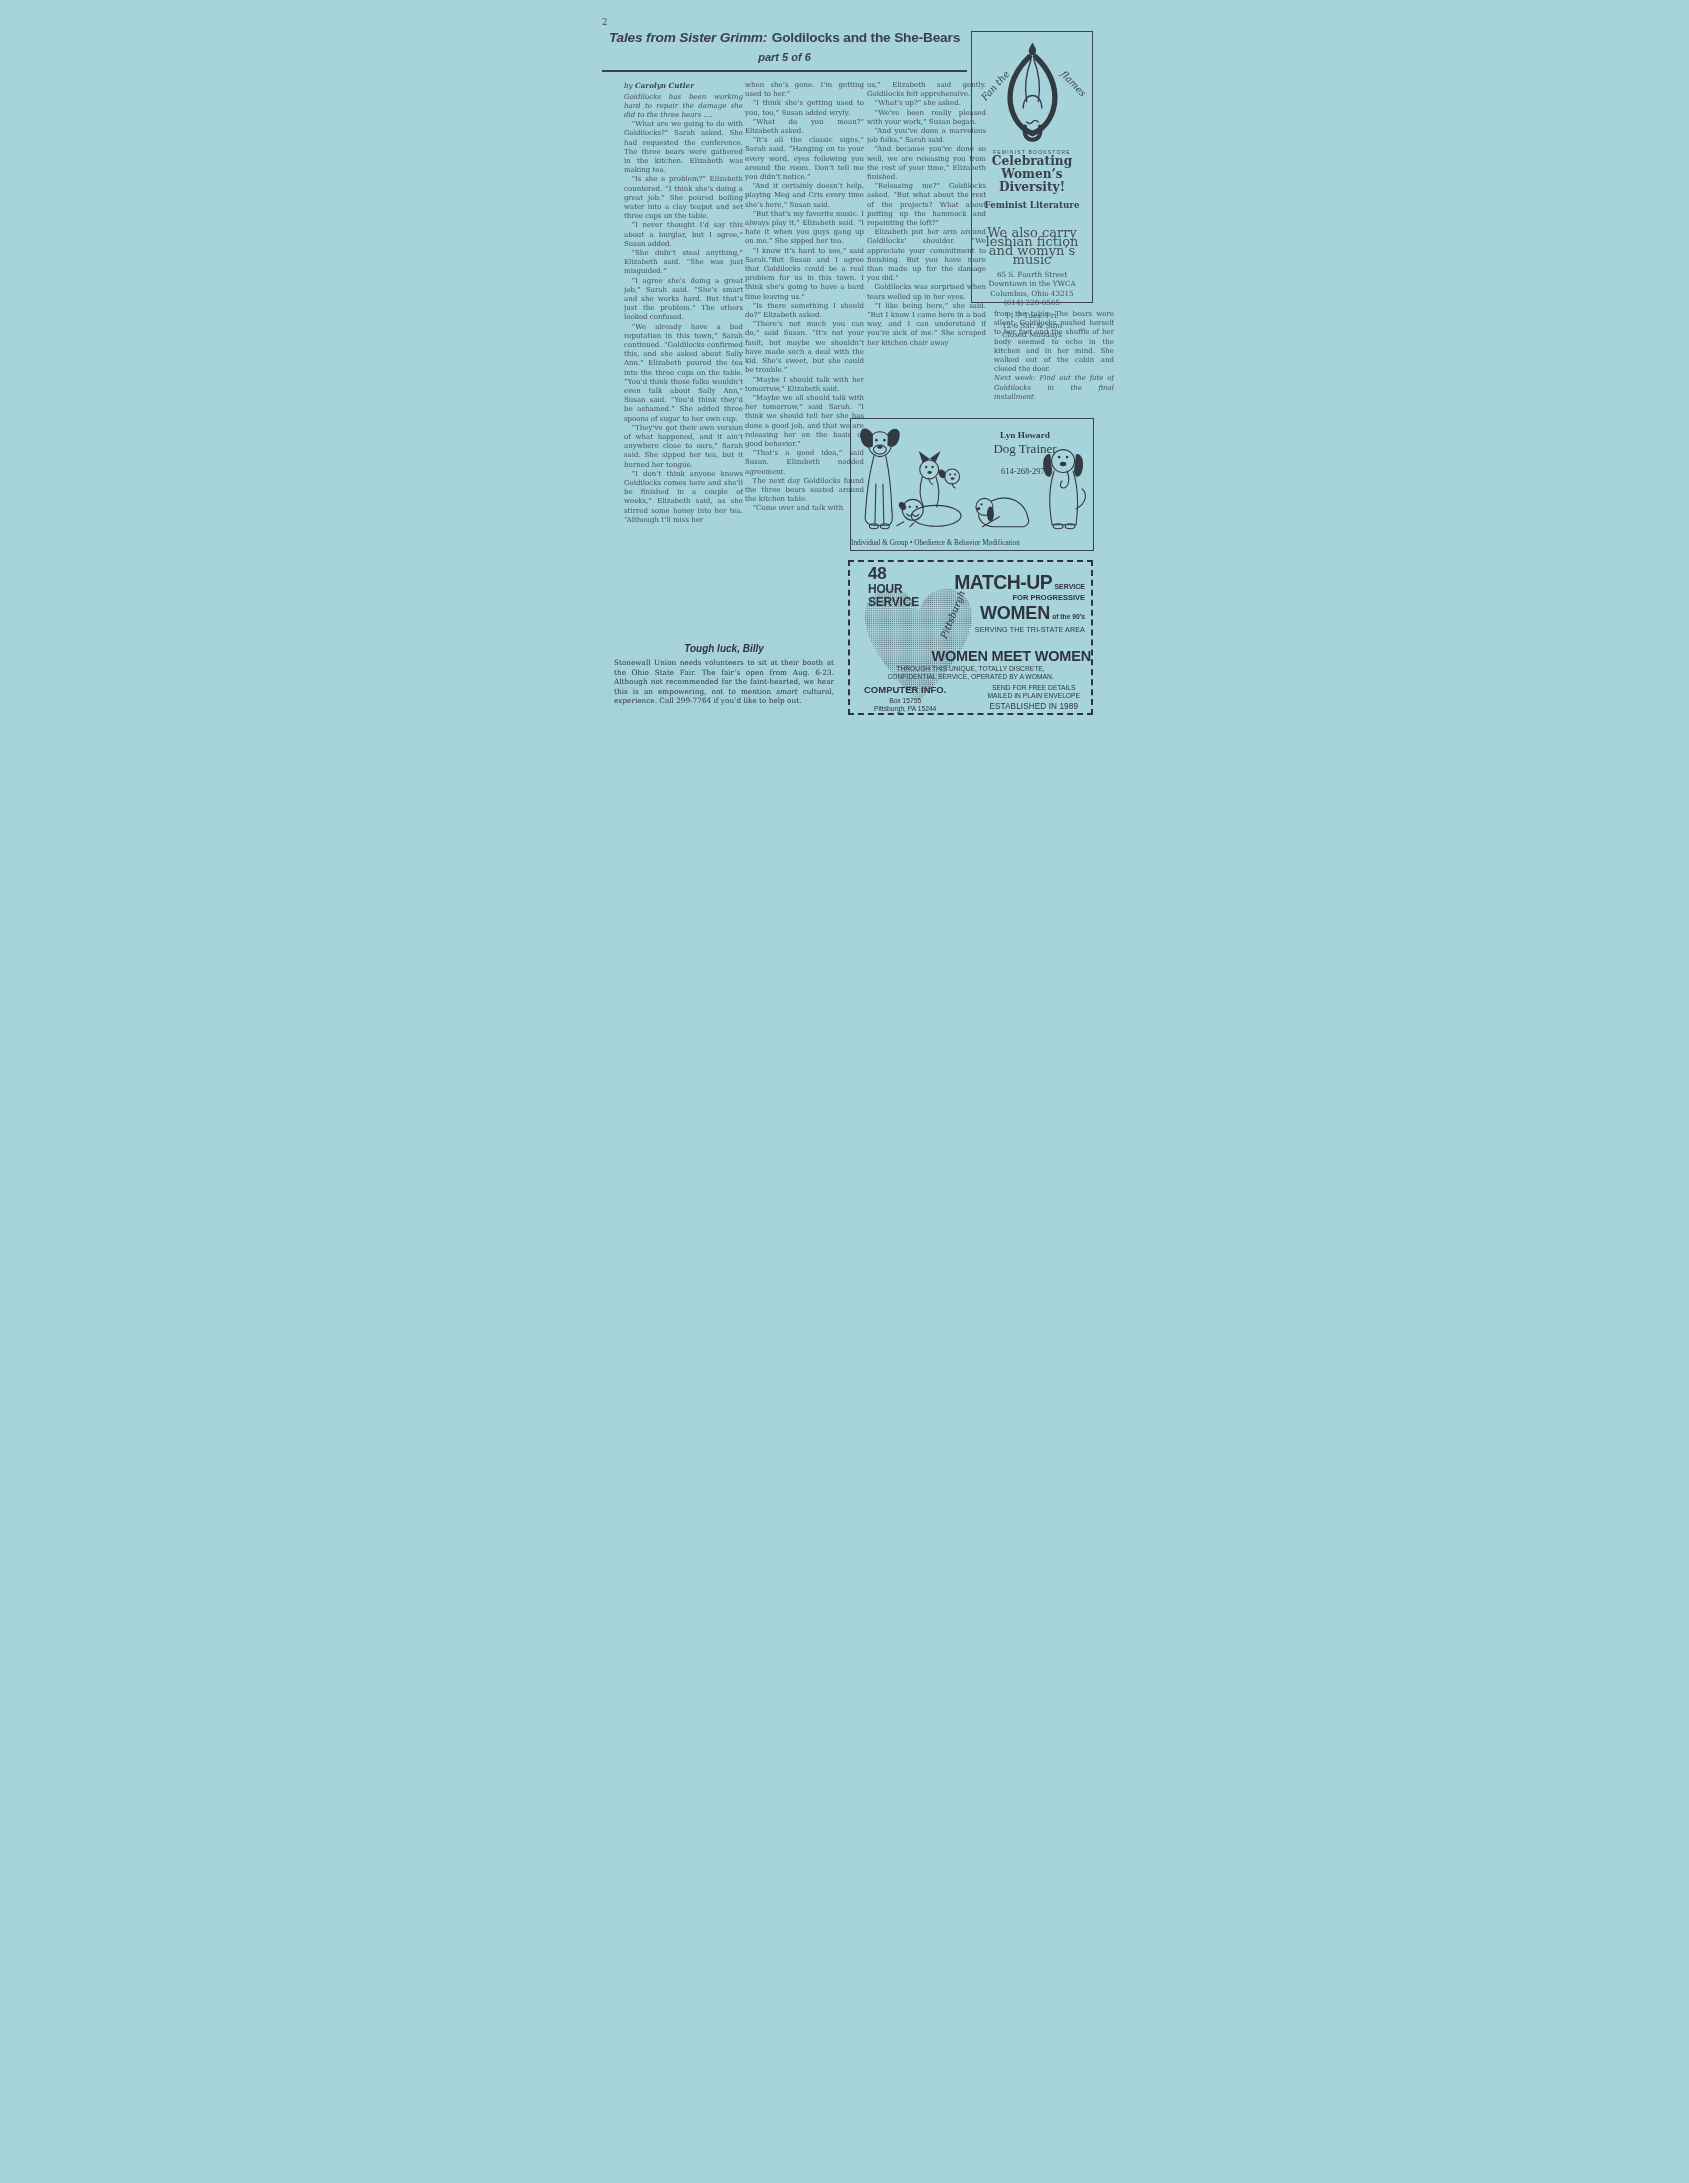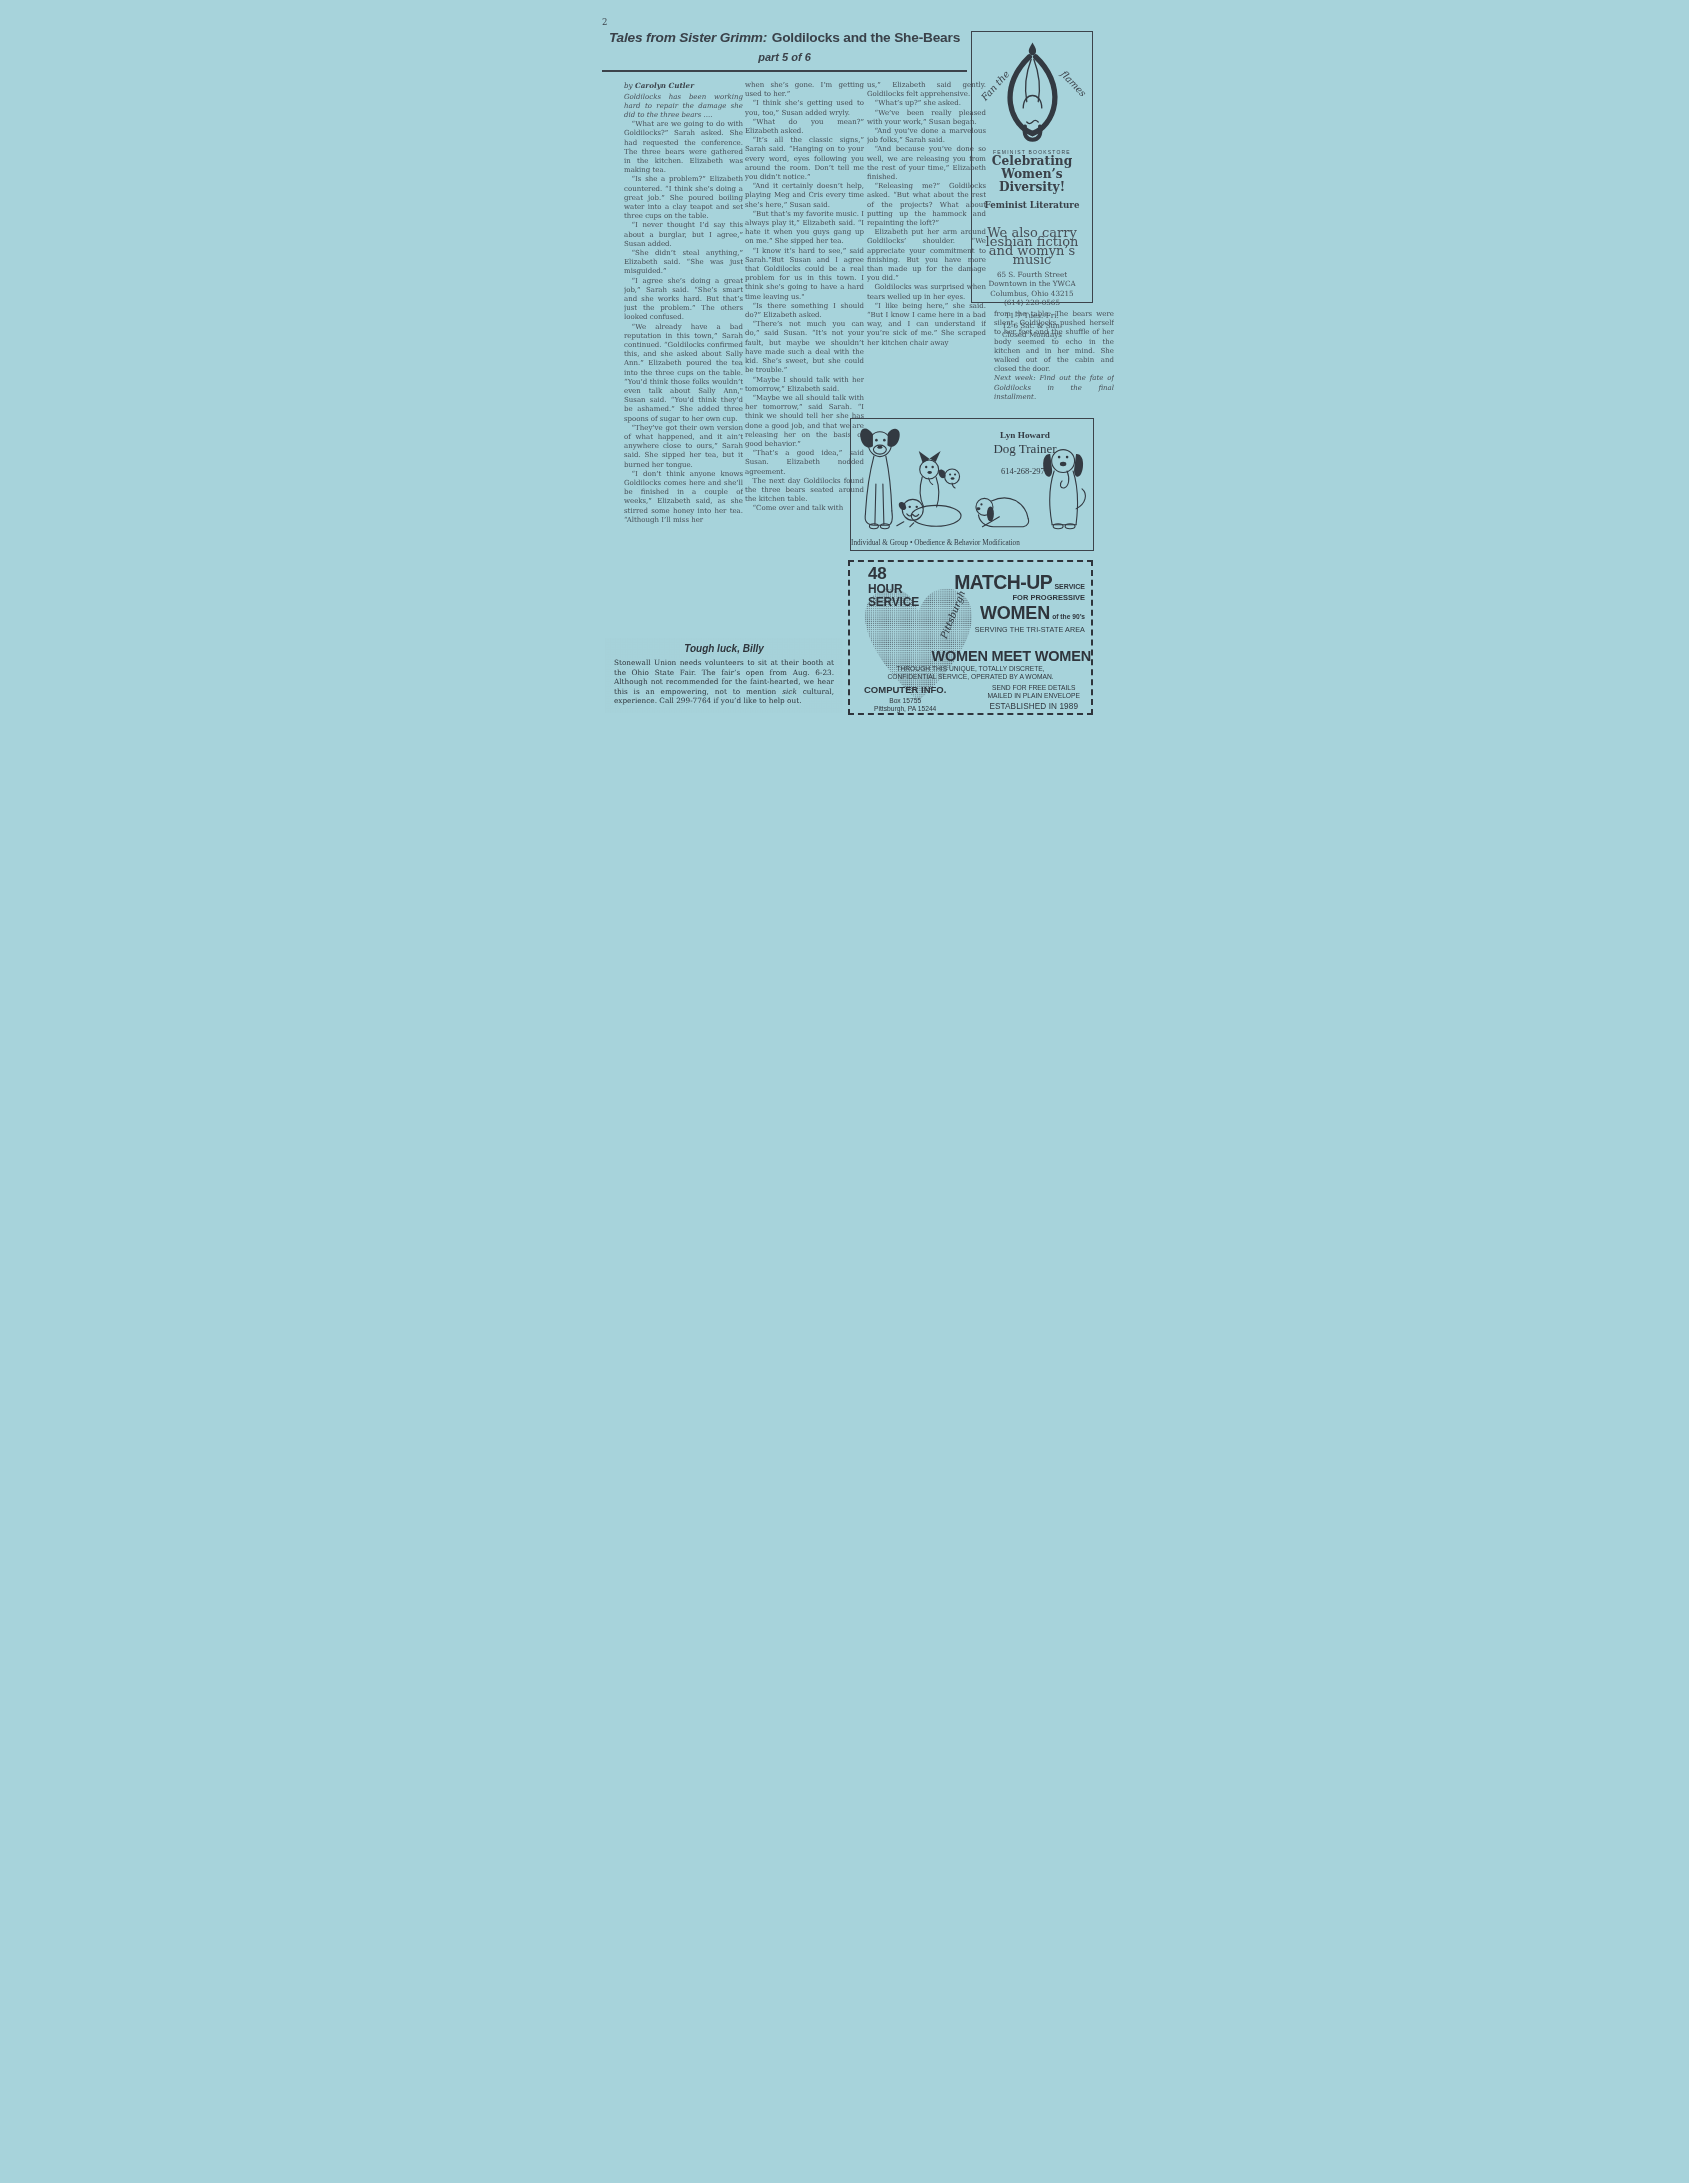--- a/index.html
+++ b/index.html
@@ -267,21 +267,21 @@
     <div class="who">
       <div class="name">Lyn Howard</div>
       <div class="role">Dog Trainer</div>
       <div class="phone">614-268-2973</div>
     </div>
     <div class="tagline">Individual &amp; Group • Obedience &amp; Behavior Modification</div>
   </div>
 
   <div class="abs" id="billy">
     <div class="b-title">Tough luck, Billy</div>
-    <div class="b-body"><span>Stonewall Union needs volunteers to sit at their booth at the Ohio State Fair. The fair’s open from Aug. 6-23. Although not recommended for the faint-hearted, we hear this is an empowering, not to mention </span><span class="it">sick</span><span> cultural, experience. Call 299-7764 if you’d like to help out.</span></div>
+    <div class="b-body"><span>Stonewall Union needs volunteers to sit at their booth at the Ohio State Fair. The fair’s open from Aug. 6-23. Although not recommended for the faint-hearted, we hear this is an empowering, not to mention </span><span class="it">smart</span><span> cultural, experience. Call 299-7764 if you’d like to help out.</span></div>
   </div>
 
   <div class="abs" id="matchup">
     <svg id="heart-svg" width="125" height="134" viewBox="0 0 250 268">
       <defs>
         <pattern id="dots" width="4.2" height="4.2" patternUnits="userSpaceOnUse">
           <circle cx="1.6" cy="1.6" r="1.05" fill="#39404a"></circle>
         </pattern>
       </defs>
       <path d="M125,262 C125,262 18,170 18,92 C18,48 58,26 92,42 C110,51 120,68 125,84 C130,68 140,51 158,42 C192,26 232,48 232,92 C232,170 125,262 125,262 Z" fill="url(#dots)"></path>

